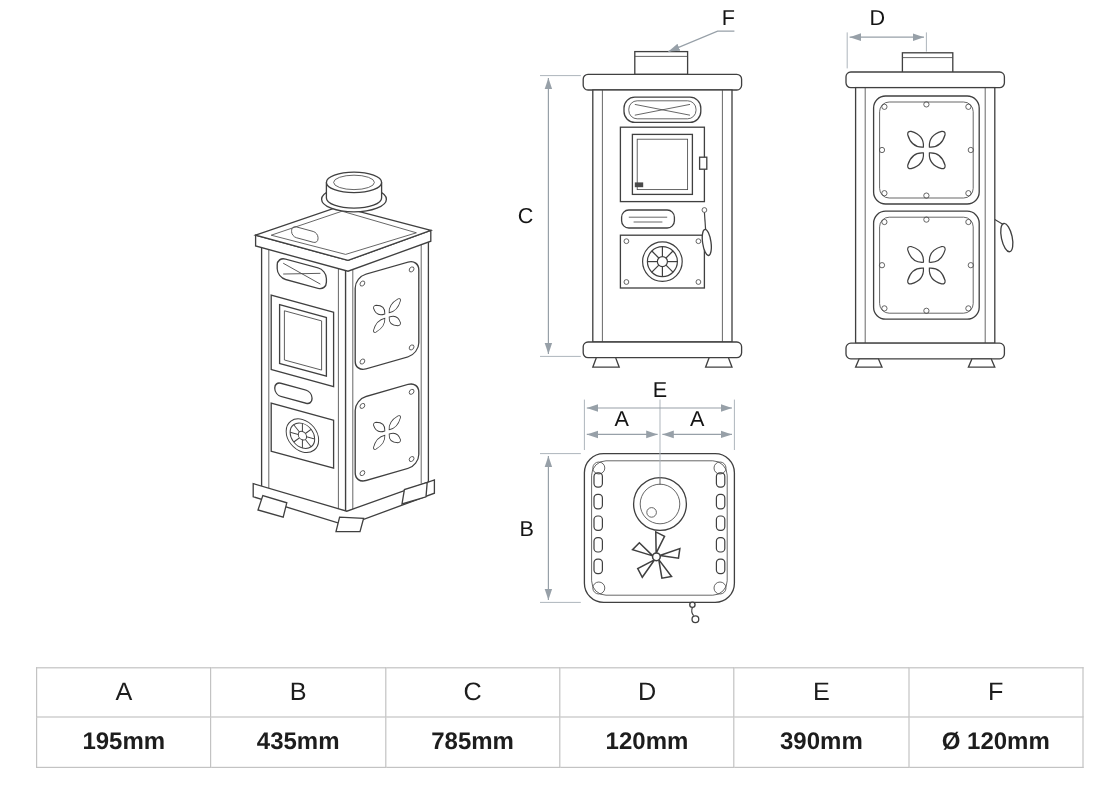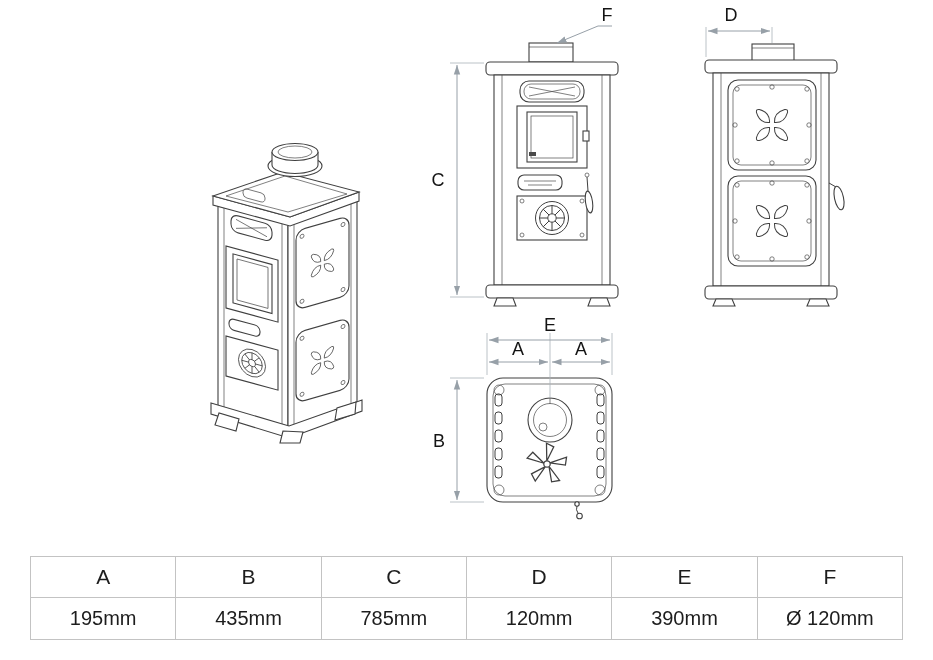--- a/index.html
+++ b/index.html
@@ -16,21 +16,21 @@
   .ext  { stroke: #aab2b9; fill: none;    stroke-width: 0.8; }
   .dimtext { font-family: "Liberation Sans", sans-serif; font-size: 18px; fill: #141414; text-anchor: middle; }
 
   
   .dim-table {
     position: absolute; left: 30px; top: 556px; width: 873px;
     border-collapse: collapse; table-layout: fixed; text-align: center; color: #1d1d1d;
   }
   .dim-table th, .dim-table td { border: 1px solid #c3c3c3; }
   .dim-table th { height: 41px; font-size: 21px; font-weight: 400; }
-  .dim-table td { height: 42px; font-size: 20px; font-weight: 400; text-align: center; }
+  .dim-table td { height: 42px; font-size: 20px; font-weight: 700; text-align: center; }
 </style>
 </head>
 <body>
 
 <div class="page">
 
   <svg class="drawing" width="933" height="545" viewBox="0 0 933 545" xmlns="http://www.w3.org/2000/svg">
     <defs>
       <marker id="arrE" markerWidth="10" markerHeight="8" refX="9.5" refY="4" orient="auto">
         <path d="M0,0.8 L9.5,4 L0,7.2 Z" fill="#97a0a8"></path>

